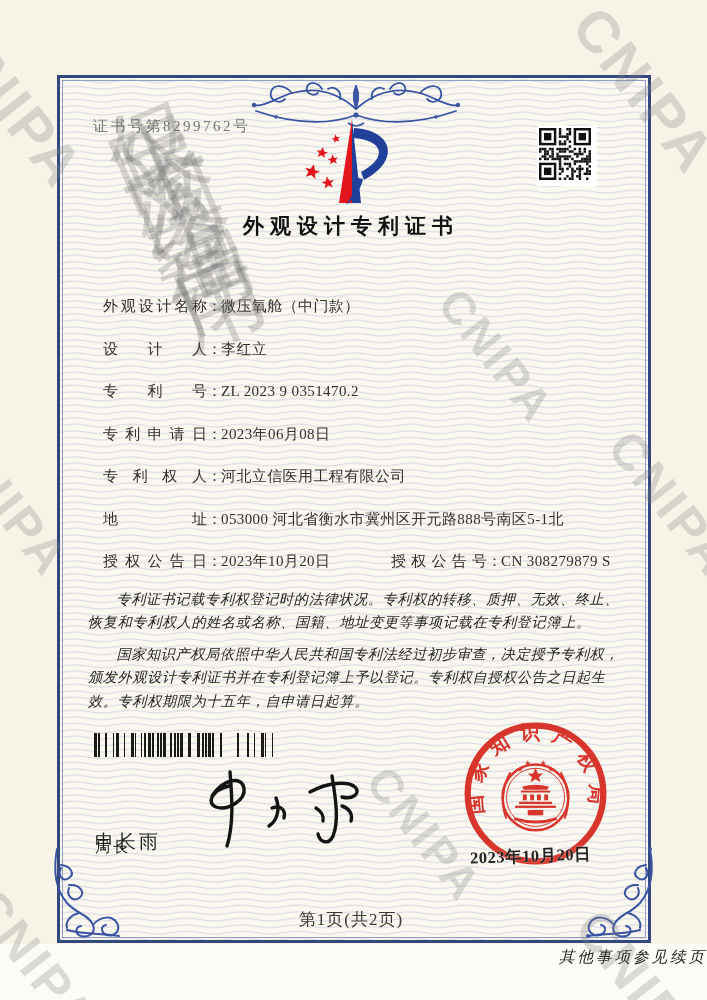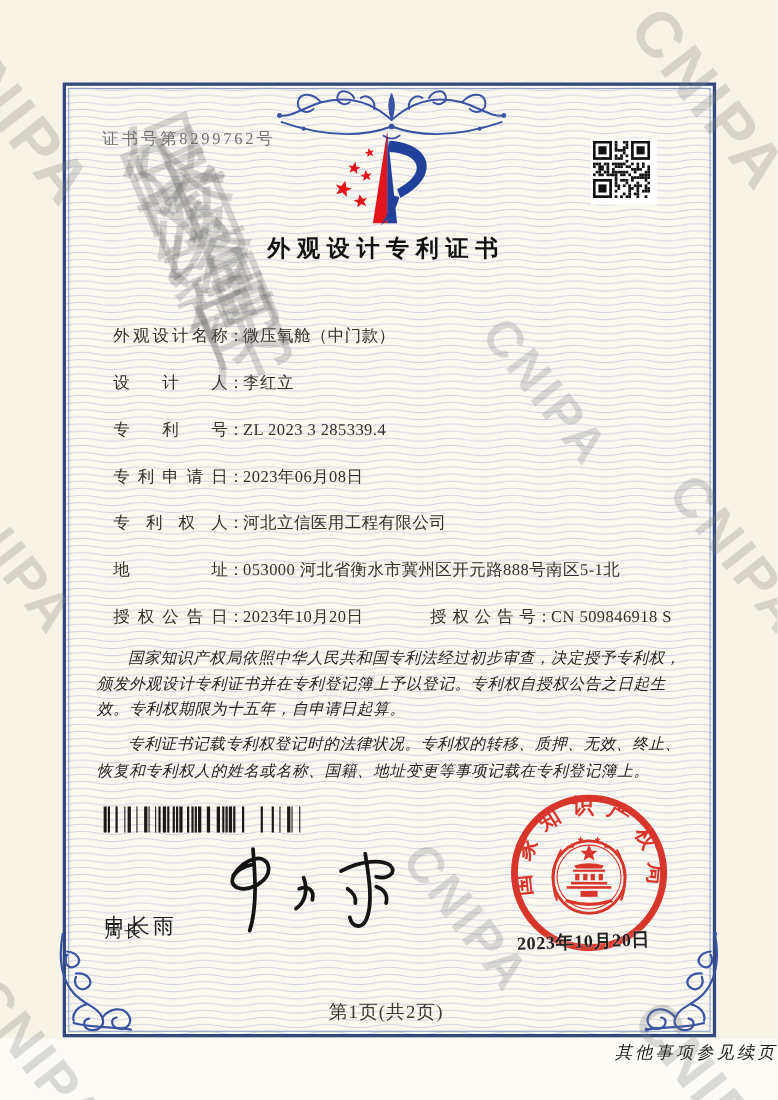--- a/index.html
+++ b/index.html
@@ -315,39 +315,39 @@
   <div class="cert-title">外观设计专利证书</div>
 
   <div class="fields">
     <div class="field-row">
       <span class="flabel">外观设计名称</span><span class="fcolon">：</span><span class="fvalue">微压氧舱（中门款）</span>
     </div>
     <div class="field-row">
       <span class="flabel">设计人</span><span class="fcolon">：</span><span class="fvalue">李红立</span>
     </div>
     <div class="field-row">
-      <span class="flabel">专利号</span><span class="fcolon">：</span><span class="fvalue">ZL 2023 3 285339.4</span>
+      <span class="flabel">专利号</span><span class="fcolon">：</span><span class="fvalue">ZL 2023 9 0351470.2</span>
     </div>
     <div class="field-row">
       <span class="flabel">专利申请日</span><span class="fcolon">：</span><span class="fvalue">2023年06月08日</span>
     </div>
     <div class="field-row">
       <span class="flabel">专利权人</span><span class="fcolon">：</span><span class="fvalue">河北立信医用工程有限公司</span>
     </div>
     <div class="field-row">
       <span class="flabel">地址</span><span class="fcolon">：</span><span class="fvalue">053000 河北省衡水市冀州区开元路888号南区5-1北</span>
     </div>
     <div class="field-row">
-      <span class="flabel">授权公告日</span><span class="fcolon">：</span><span class="fvalue v-date">2023年10月20日</span><span class="grant-group"><span class="flabel2">授权公告号</span><span class="fcolon">：</span><span class="fvalue">CN 509846918 S</span></span>
+      <span class="flabel">授权公告日</span><span class="fcolon">：</span><span class="fvalue v-date">2023年10月20日</span><span class="grant-group"><span class="flabel2">授权公告号</span><span class="fcolon">：</span><span class="fvalue">CN 308279879 S</span></span>
     </div>
   </div>
 
   <div class="body-text">
+    <p>专利证书记载专利权登记时的法律状况。专利权的转移、质押、无效、终止、恢复和专利权人的姓名或名称、国籍、地址变更等事项记载在专利登记簿上。</p>
     <p>国家知识产权局依照中华人民共和国专利法经过初步审查，决定授予专利权，颁发外观设计专利证书并在专利登记簿上予以登记。专利权自授权公告之日起生效。专利权期限为十五年，自申请日起算。</p>
-    <p>专利证书记载专利权登记时的法律状况。专利权的转移、质押、无效、终止、恢复和专利权人的姓名或名称、国籍、地址变更等事项记载在专利登记簿上。</p>
   </div>
 
   <div class="barcode">
     <svg viewBox="0 0 186 24" width="186" height="24">
         <g id="bc-bars" fill="#1c1a17">
           <rect x="0" y="0" width="3" height="24"></rect>
           <rect x="4" y="0" width="2" height="24"></rect>
           <rect x="11" y="0" width="2" height="24"></rect>
           <rect x="19" y="0" width="1" height="24"></rect>
           <rect x="22" y="0" width="3" height="24"></rect>

